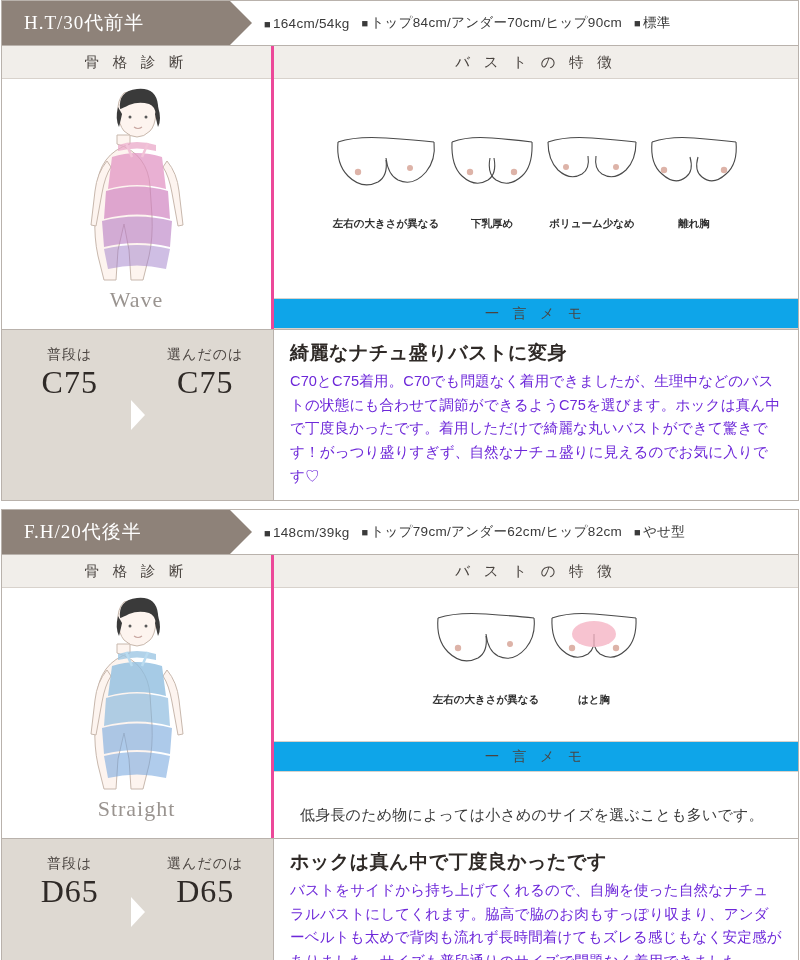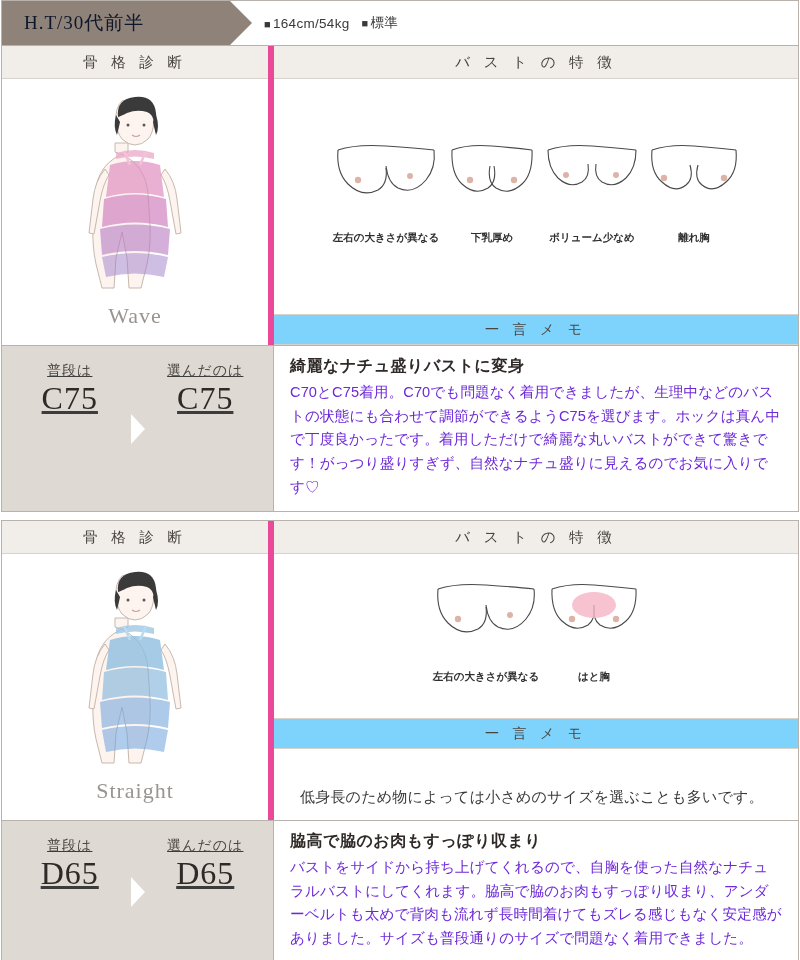--- a/index.html
+++ b/index.html
@@ -36,21 +36,21 @@
   .hdr {
     display: flex;
     align-items: stretch;
     height: 44px;
     background: #ffffff;
     border-bottom: 1px solid #b9b2ac;
     position: relative;
   }
   .hdr-name {
     background: #8e8279;
-    color: #0f172a;
+    color: #ffffff;
     font-size: 19px;
     letter-spacing: 1px;
     display: flex;
     align-items: center;
     padding: 0 18px 0 22px;
     position: relative;
     min-width: 188px;
     font-family: "Liberation Serif", serif;
   }
   .hdr-name::after {
@@ -77,25 +77,24 @@
   .hdr-stats span.sq { margin-right: 2px; font-size: 11px; }
   .hdr-stats .seg { margin-right: 12px; }
 
   
   .mid {
     display: flex;
     border-bottom: 1px solid #b9b2ac;
   }
   .col-left {
     width: 272px;
-    border-right: 6px solid #ec4899;
+    border-right: 3px solid #ec4899;
     box-sizing: border-box;
     display: flex;
     flex-direction: column;
-    gap: 8px;
   }
   .col-right {
     flex: 1;
     box-sizing: border-box;
     display: flex;
     flex-direction: column;
     justify-content: space-between;
   }
   .sec-title {
     background: #f1eeea;
@@ -139,28 +138,28 @@
   }
   .bust-items {
     display: flex;
     gap: 4px;
     align-items: flex-end;
   }
   .bust-item { text-align: center; }
   .bust-cap {
     font-size: 10.5px;
     color: #2f2f2f;
-    margin-top: 7px;
+    margin-top: 1px;
     font-weight: bold;
     letter-spacing: 0;
   }
 
   
   .memo-title {
-    background: #7dd3fc;
+    background: #0ea5e9;
     text-align: center;
     font-size: 14px;
     letter-spacing: 5px;
     padding: 6px 0 5px;
     color: #4a4440;
     border-top: 1px solid #d8d2cc;
     border-bottom: 1px solid #d8d2cc;
     font-family: "Liberation Serif", serif;
   }
   .memo-body {
@@ -182,21 +181,20 @@
     box-sizing: border-box;
     display: flex;
     border-right: 1px solid #b9b2ac;
     position: relative;
   }
   .size-box {
     flex: 1;
     text-align: center;
     padding: 16px 0 14px;
     position: relative;
-    text-decoration: underline;
   }
   .size-box .lbl {
     font-size: 14px;
     color: #4a4440;
     letter-spacing: 1px;
     margin-bottom: 2px;
   }
   .size-box .val {
     font-size: 32px;
     font-family: "Liberation Serif", serif;
@@ -215,21 +213,21 @@
     border-bottom: 15px solid transparent;
     border-left: 14px solid #ffffff;
     z-index: 3;
   }
   .review {
     flex: 1;
     padding: 10px 16px 12px 16px;
     box-sizing: border-box;
   }
   .review-title {
-    font-size: 16px;
+    font-size: 19px;
     font-weight: bold;
     color: #2f2a27;
     letter-spacing: 0.5px;
     margin-bottom: 4px;
   }
   .review-body {
     font-size: 14.6px;
     line-height: 1.62;
     color: #6d28d9;
     letter-spacing: 0.1px;
@@ -239,20 +237,21 @@
 <body>
 
 <div class="page">
 
   <div class="card">
 
     <div class="hdr">
       <div class="hdr-name">H.T/30代前半</div>
       <div class="hdr-stats">
         <span class="seg"><span class="sq">■</span><span>164cm/54kg</span></span>
+        <span class="seg"><span class="sq">■</span><span>トップ84cm/アンダー70cm/ヒップ90cm</span></span>
         <span class="seg"><span class="sq">■</span><span>標準</span></span>
       </div>
     </div>
 
     <div class="mid">
 
       <div class="col-left">
         <div class="sec-title">骨 格 診 断</div>
         <div class="figure-wrap">
           <svg width="150" height="200" viewBox="0 0 150 200">
@@ -346,20 +345,28 @@
       </div>
       <div class="review">
         <div class="review-title">綺麗なナチュ盛りバストに変身</div>
         <div class="review-body">C70とC75着用。C70でも問題なく着用できましたが、生理中などのバストの状態にも合わせて調節ができるようC75を選びます。ホックは真ん中で丁度良かったです。着用しただけで綺麗な丸いバストができて驚きです！がっつり盛りすぎず、自然なナチュ盛りに見えるのでお気に入りです♡</div>
       </div>
     </div>
   </div>
 
   <div class="card">
 
+    <div class="hdr">
+      <div class="hdr-name">F.H/20代後半</div>
+      <div class="hdr-stats">
+        <span class="seg"><span class="sq">■</span><span>148cm/39kg</span></span>
+        <span class="seg"><span class="sq">■</span><span>トップ79cm/アンダー62cm/ヒップ82cm</span></span>
+        <span class="seg"><span class="sq">■</span><span>やせ型</span></span>
+      </div>
+    </div>
 
     <div class="mid">
 
       <div class="col-left">
         <div class="sec-title">骨 格 診 断</div>
         <div class="figure-wrap">
           <svg width="150" height="200" viewBox="0 0 150 200">
             <path d="M62 8 q13 -5 26 2 q7 6 6 18 q-1 13 -6 18 q-6 6 -13 6 q-7 0 -13 -6 q-5 -6 -6 -18 q-1 -13 6 -20 z" fill="#fdf4ef" stroke="#c8b8ad" stroke-width="1"></path>
             <path d="M58 24 q-2 -18 17 -20 q19 -2 21 16 q1 7 -2 10 q-1 -9 -7 -11 q-10 -3 -20 1 q-6 3 -9 4 z" fill="#3a3a3a"></path>
             <path d="M56 22 q-3 12 1 20 q2 -8 3 -13 z" fill="#3a3a3a"></path>
@@ -420,19 +427,19 @@
           <div class="lbl">普段は</div>
           <div class="val">D65</div>
         </div>
         <div class="arrow-sep"></div>
         <div class="size-box">
           <div class="lbl">選んだのは</div>
           <div class="val">D65</div>
         </div>
       </div>
       <div class="review">
-        <div class="review-title">脇高で脇のお肉もすっぽり収まり</div>
+        <div class="review-title">ホックは真ん中で丁度良かったです</div>
         <div class="review-body">バストをサイドから持ち上げてくれるので、自胸を使った自然なナチュラルバストにしてくれます。脇高で脇のお肉もすっぽり収まり、アンダーベルトも太めで背肉も流れず長時間着けてもズレる感じもなく安定感がありました。サイズも普段通りのサイズで問題なく着用できました。</div>
       </div>
     </div>
   </div>
 
 </div>
 
 </body></html>

